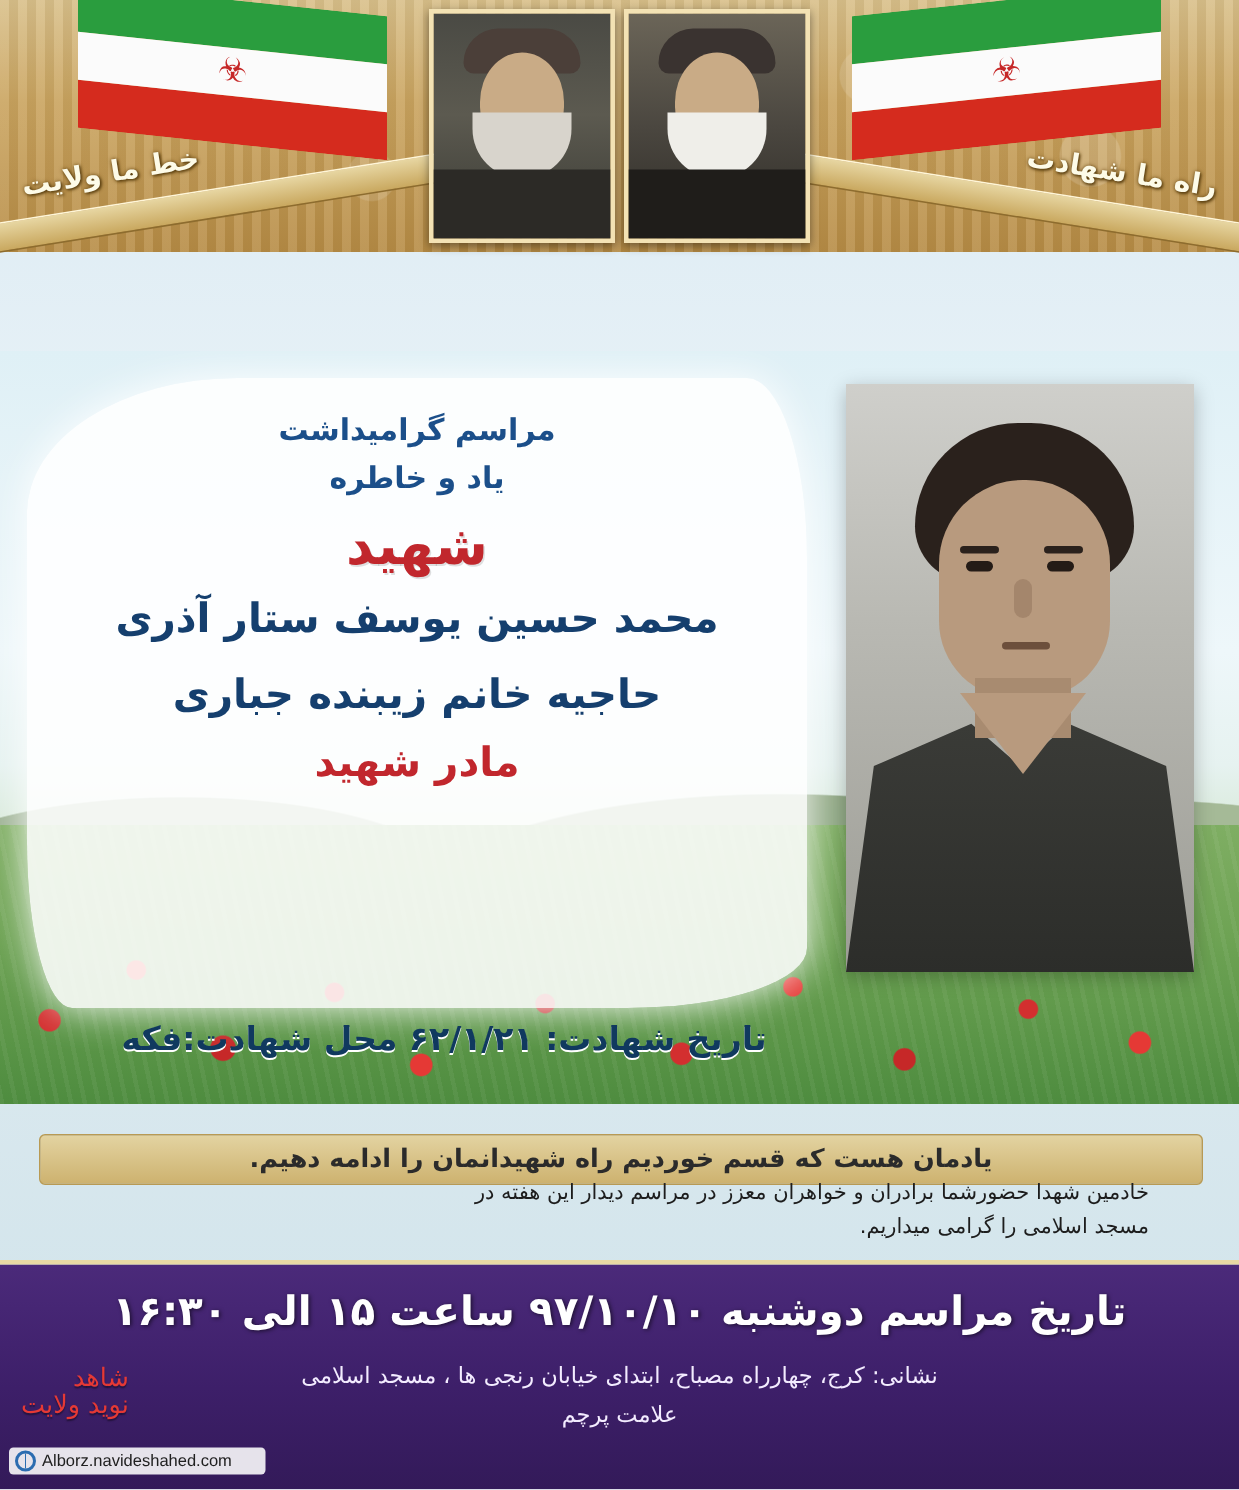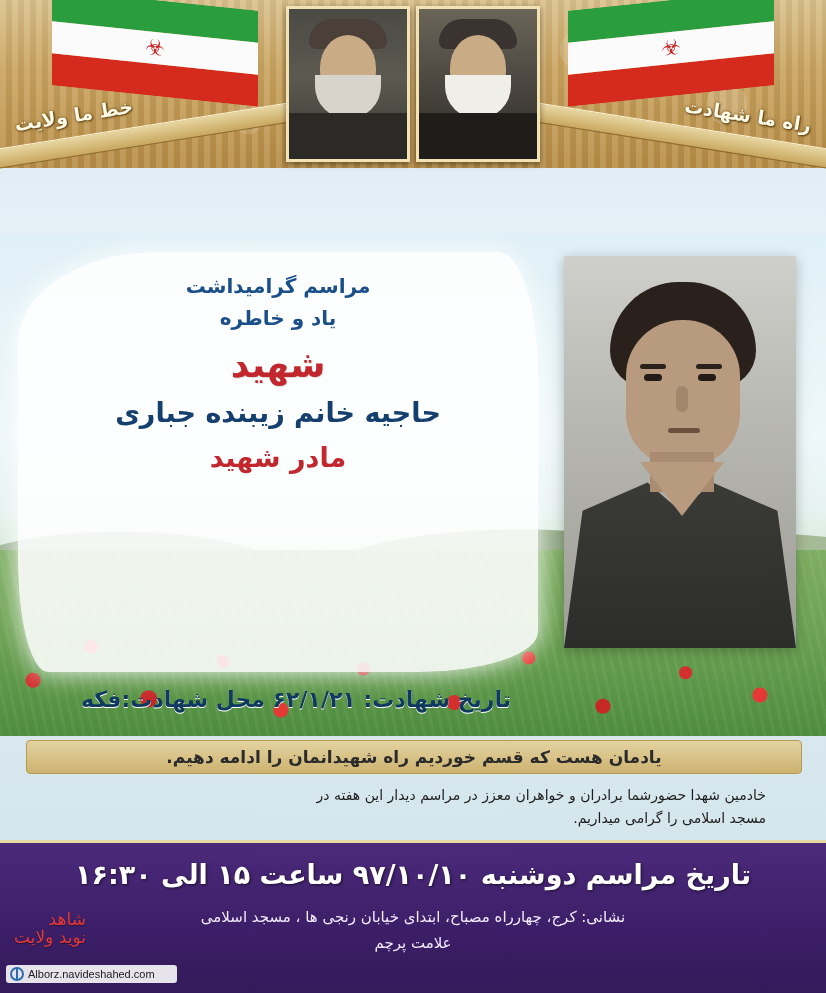--- a/index.html
+++ b/index.html
@@ -216,31 +216,31 @@
   }
   .mp-collar {
     position: absolute; bottom: 132px; left: 76px; width: 84px; height: 54px;
     background: #b89a7e;
     clip-path: polygon(50% 100%, 0 0, 100% 0);
   }
 
   
   .date-bar {
     position: absolute; bottom: 24px; left: 46px; width: 500px; height: 38px;
-    display: flex; align-items: flex-end; justify-content: center;
+    display: flex; align-items: center; justify-content: center;
     direction: rtl;
   }
   .date-text {
     font-size: 22px; font-weight: bold; color: #10395f;
     text-shadow: 0 1px 0 #fff;
   }
 
   
   .oath-bar {
-    position: absolute; top: 740px; left: 26px; width: 776px; height: 34px;
+    position: absolute; top: 756px; left: 26px; width: 776px; height: 34px;
     background: linear-gradient(180deg, #e3d3a1 0%, #cdb26f 100%);
     border-radius: 4px;
     border: 1px solid #b89a54;
     display: flex; align-items: center; justify-content: center;
     direction: rtl;
   }
   .oath-text { font-size: 17px; font-weight: bold; color: #2b2b2b; }
 
   .invite {
     position: absolute; top: 784px; left: 60px; width: 706px;
@@ -350,20 +350,21 @@
       <div class="mp-nose"></div>
       <div class="mp-mouth"></div>
       <div class="mp-neck"></div>
       <div class="mp-collar"></div>
     </div>
 
     <div class="panel-content">
       <div class="ev-line1">مراسم گرامیداشت</div>
       <div class="ev-line2">یاد و خاطره</div>
       <div class="martyr-word">شهید</div>
+      <div class="martyr-name">محمد حسین یوسف ستار آذری</div>
       <div class="mother-name">حاجیه خانم زیبنده جباری</div>
       <div class="mother-title">مادر شهید</div>
     </div>
 
     <div class="date-bar">
       <span class="date-text">تاریخ شهادت: ۶۲/۱/۲۱ محل شهادت:فکه</span>
     </div>
   </div>
 
   <div class="oath-bar">

